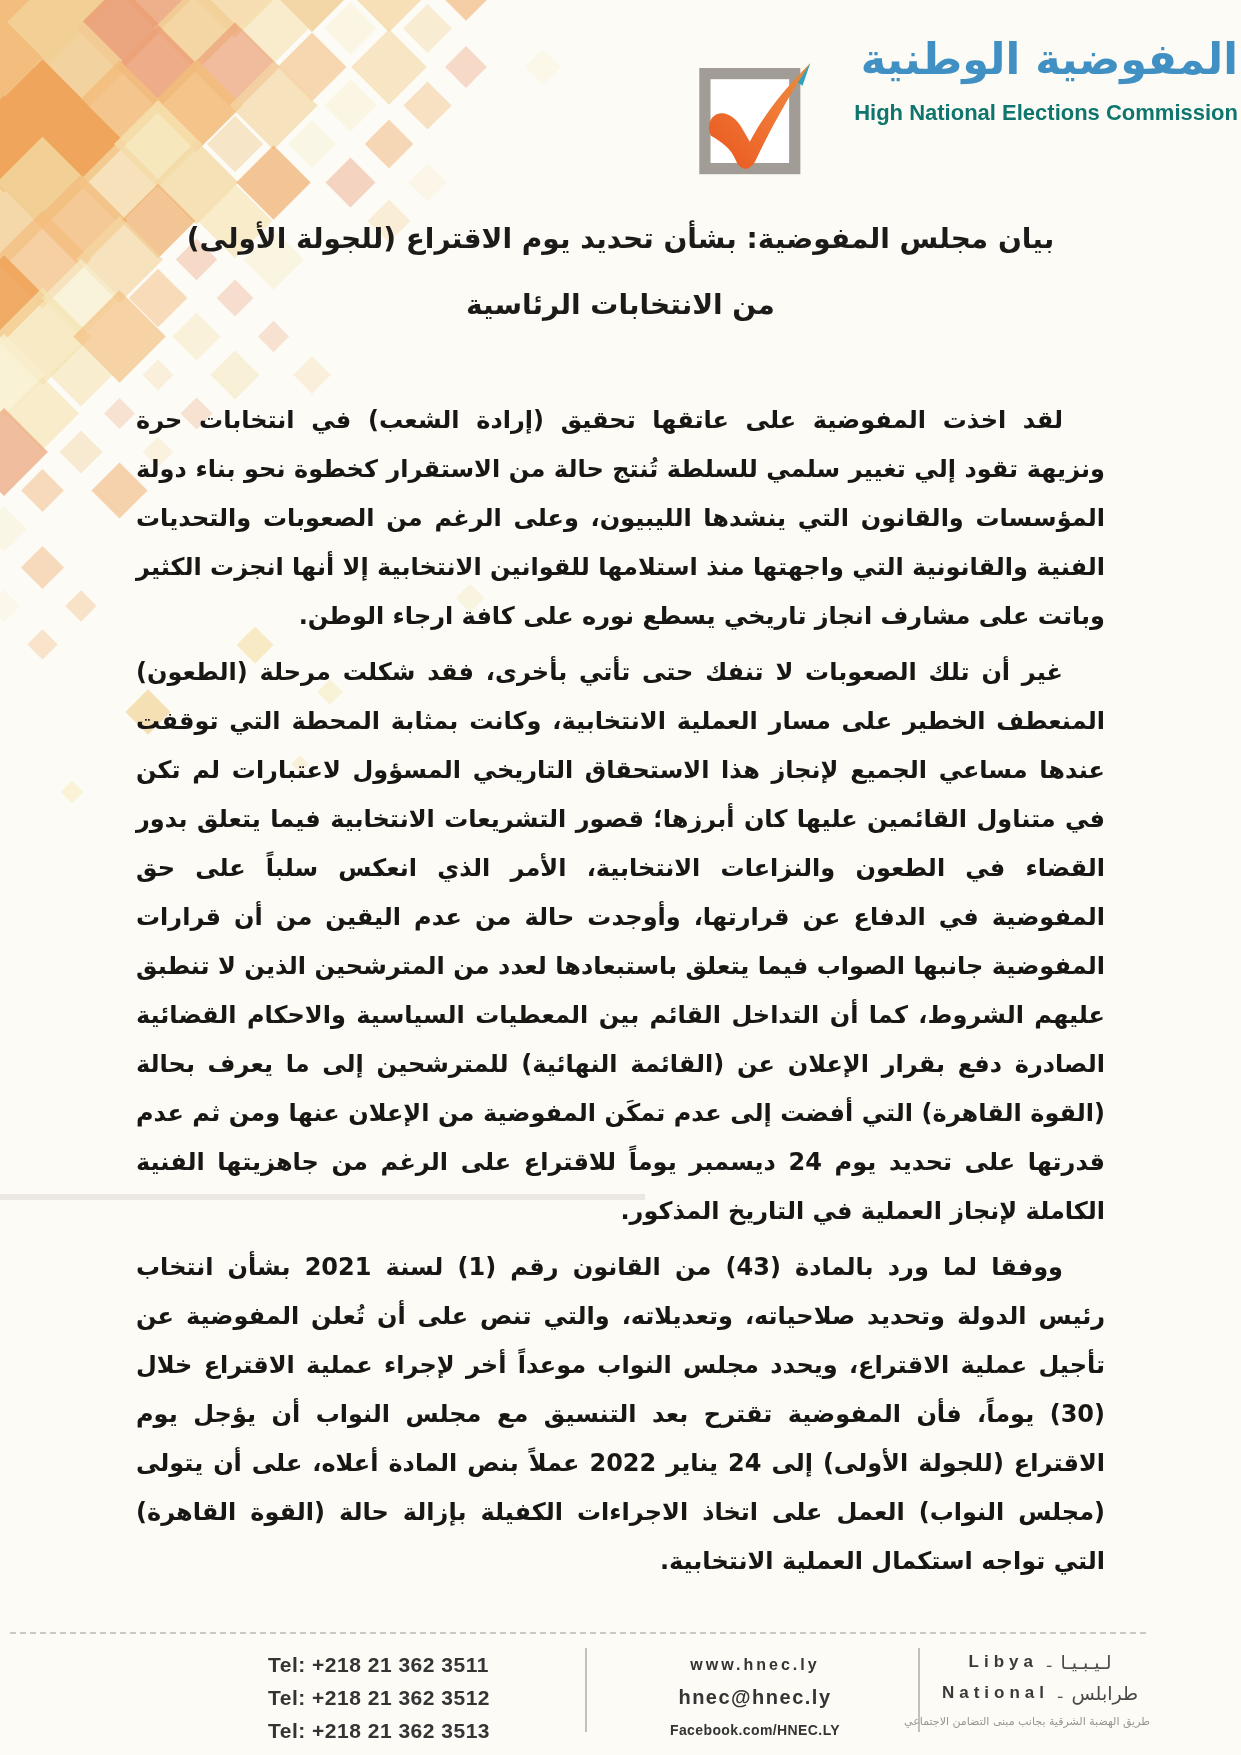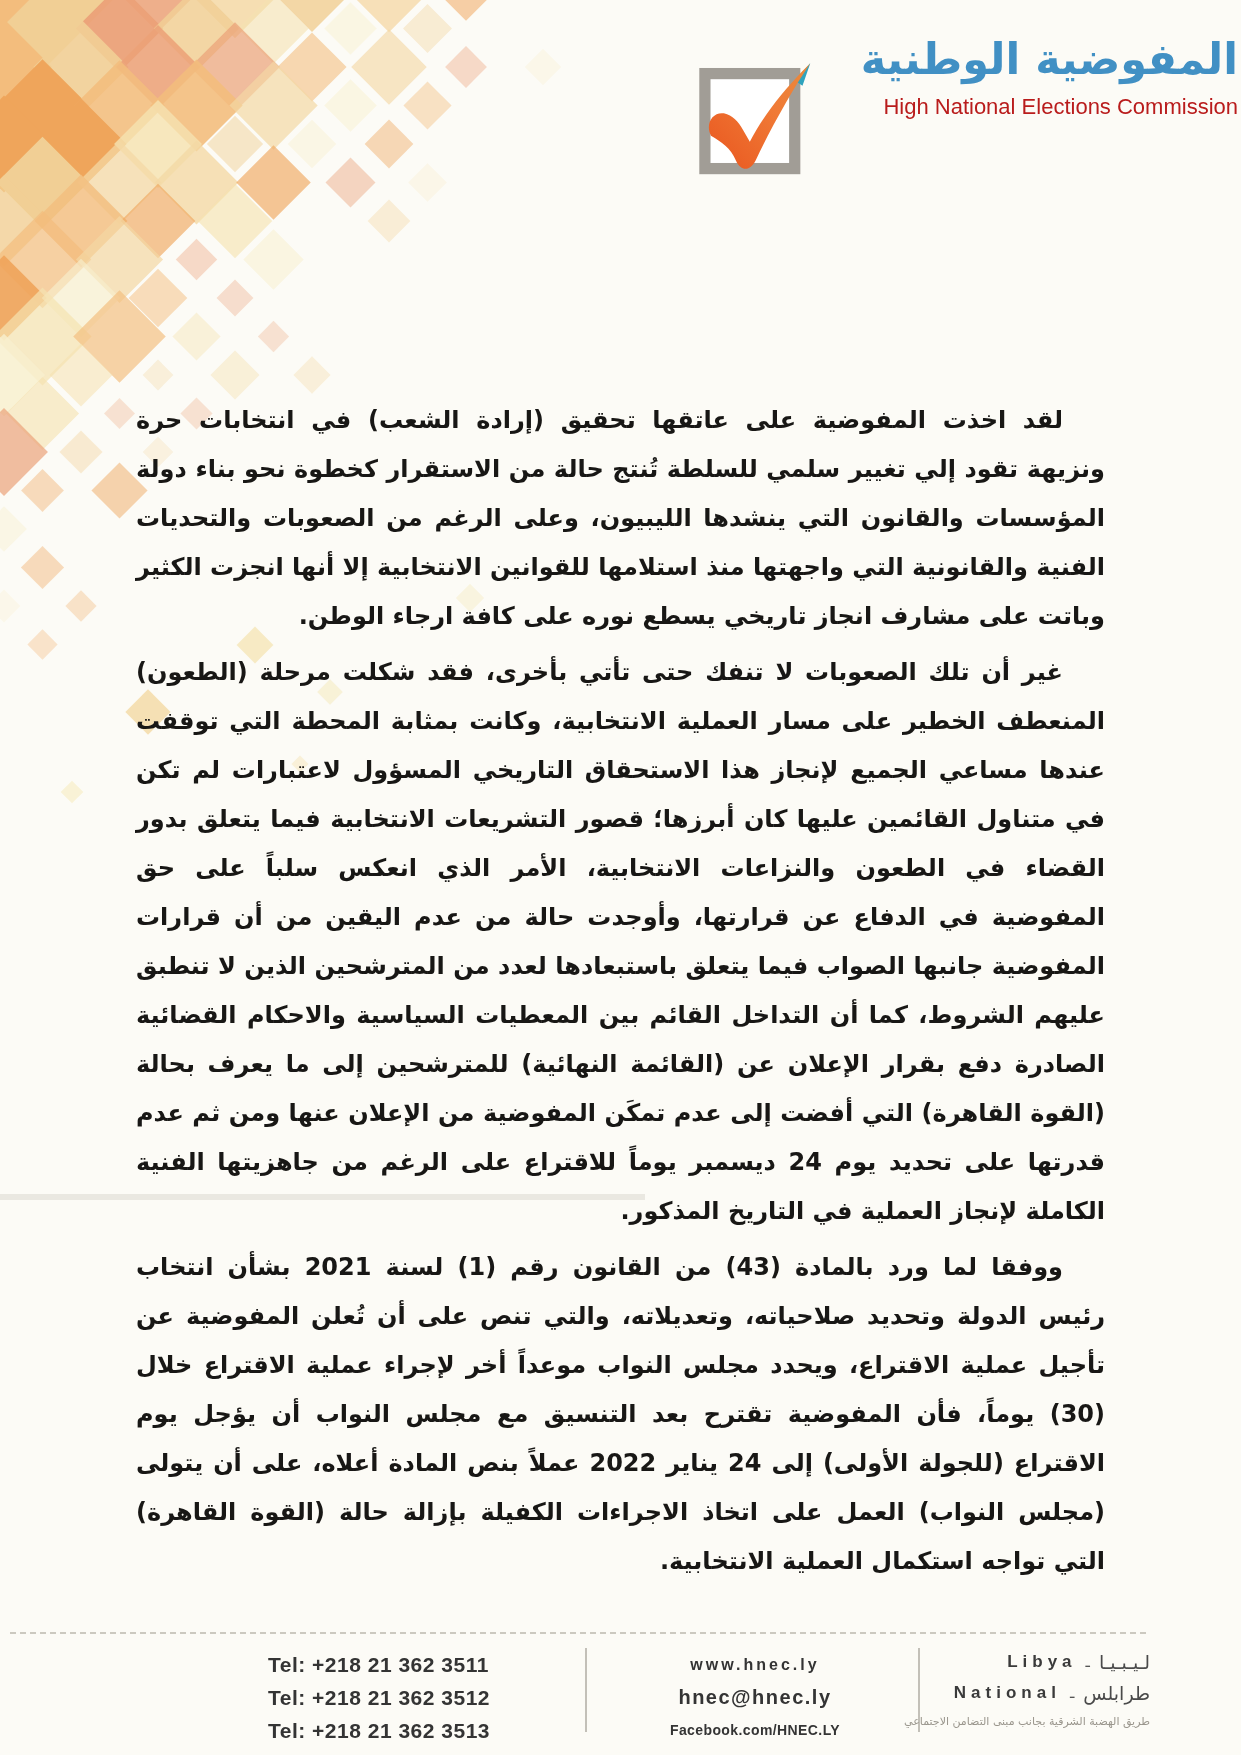--- a/index.html
+++ b/index.html
@@ -16,21 +16,21 @@
   
   .scan-band{position:absolute;top:1194px;left:0;width:645px;height:6px;
     background:#e4e1d9;opacity:.75;z-index:1;}
 
   
   .logo{position:absolute;top:34px;left:698px;width:540px;display:flex;gap:10px;z-index:2;}
   .logo-box{flex:0 0 114px;margin-top:24px;}
   .logo-text{flex:1;text-align:right;}
   .logo-ar{direction:rtl;color:#4190c4;font-weight:bold;font-size:43px;line-height:51px;
     letter-spacing:0;white-space:nowrap;text-align:right;}
-  .logo-en{color:#b91c1c;font-weight:normal;font-size:22px;line-height:26px;margin-top:9px;
+  .logo-en{color:#0f766e;font-weight:bold;font-size:22px;line-height:26px;margin-top:15px;
     font-family:"Liberation Sans",sans-serif;white-space:nowrap;}
 
   
   .title{position:absolute;top:218px;left:0;right:0;text-align:center;z-index:2;
     direction:rtl;color:#1c1b19;font-weight:bold;}
   .title-l1{font-size:28px;line-height:42px;}
   .title-l2{font-size:28px;line-height:42px;margin-top:24px;}
 
   
   .content{position:absolute;top:396px;right:136px;left:136px;z-index:2;
@@ -44,21 +44,21 @@
   .dash-line{position:absolute;top:0;left:10px;right:95px;border-top:2px dashed #ccc9c0;}
   .phones{position:absolute;left:268px;top:16px;font-weight:bold;font-size:21px;line-height:33px;
     letter-spacing:.5px;white-space:nowrap;}
   .vdiv{position:absolute;width:2px;height:84px;background:#c3c0b8;top:16px;}
   .vdiv1{left:585px;} .vdiv2{left:918px;}
   .web{position:absolute;left:600px;top:16px;width:310px;text-align:center;font-weight:bold;}
   .web-site{font-size:16px;line-height:33px;letter-spacing:3px;}
   .web-mail{font-size:20px;line-height:33px;letter-spacing:1.5px;}
   .web-fb{font-size:14px;line-height:33px;letter-spacing:.4px;}
   .loc{position:absolute;left:930px;top:14px;width:220px;text-align:center;}
-  .loc-row{display:flex;justify-content:flex-end;align-items:center;gap:9px;height:31px;}
+  .loc-row{display:flex;justify-content:center;align-items:center;gap:9px;height:31px;}
   .loc-en{font-weight:bold;font-size:17px;letter-spacing:5px;color:#3a3a3a;}
   .loc-dash{color:#555;font-size:15px;}
   .loc-ar{direction:rtl;font-family:"DejaVu Sans",sans-serif;font-size:19px;color:#4a4a4a;}
   .loc-addr{direction:rtl;margin-top:7px;font-size:11px;color:#9a968d;letter-spacing:.3px;
     font-family:"DejaVu Sans",sans-serif;white-space:nowrap;}
 </style>
 </head>
 <body>
 
 <div class="page">
@@ -173,20 +173,24 @@
                C75 68 97 40 121 15 L130 6
                C110 36 87 76 67 118 C61 131 50 132 44 119
                C38 104 27 97 15 90 Z" fill="url(#gCheck)"></path>
     </svg>
     <div class="logo-text">
       <div class="logo-ar">المفوضية الوطنية</div>
       <div class="logo-en">High National Elections Commission</div>
     </div>
   </header>
 
+  <div class="title">
+    <div class="title-l1">بيان مجلس المفوضية: بشأن تحديد يوم الاقتراع (للجولة الأولى)</div>
+    <div class="title-l2">من الانتخابات الرئاسية</div>
+  </div>
 
   <main class="content">
     <p>لقد اخذت المفوضية على عاتقها تحقيق (إرادة الشعب) في انتخابات حرة ونزيهة تقود إلي تغيير سلمي للسلطة تُنتج حالة من الاستقرار كخطوة نحو بناء دولة المؤسسات والقانون التي ينشدها الليبيون، وعلى الرغم من الصعوبات والتحديات الفنية والقانونية التي واجهتها منذ استلامها للقوانين الانتخابية إلا أنها انجزت الكثير وباتت على مشارف انجاز تاريخي يسطع نوره على كافة ارجاء الوطن.</p>
     <p>غير أن تلك الصعوبات لا تنفك حتى تأتي بأخرى، فقد شكلت مرحلة (الطعون) المنعطف الخطير على مسار العملية الانتخابية، وكانت بمثابة المحطة التي توقفت عندها مساعي الجميع لإنجاز هذا الاستحقاق التاريخي المسؤول لاعتبارات لم تكن في متناول القائمين عليها كان أبرزها؛ قصور التشريعات الانتخابية فيما يتعلق بدور القضاء في الطعون والنزاعات الانتخابية، الأمر الذي انعكس سلباً على حق المفوضية في الدفاع عن قرارتها، وأوجدت حالة من عدم اليقين من أن قرارات المفوضية جانبها الصواب فيما يتعلق باستبعادها لعدد من المترشحين الذين لا تنطبق عليهم الشروط، كما أن التداخل القائم بين المعطيات السياسية والاحكام القضائية الصادرة دفع بقرار الإعلان عن (القائمة النهائية) للمترشحين إلى ما يعرف بحالة (القوة القاهرة) التي أفضت إلى عدم تمكَن المفوضية من الإعلان عنها ومن ثم عدم قدرتها على تحديد يوم 24 ديسمبر يوماً للاقتراع على الرغم من جاهزيتها الفنية الكاملة لإنجاز العملية في التاريخ المذكور.</p>
     <p>ووفقا لما ورد بالمادة (43) من القانون رقم (1) لسنة 2021 بشأن انتخاب رئيس الدولة وتحديد صلاحياته، وتعديلاته، والتي تنص على أن تُعلن المفوضية عن تأجيل عملية الاقتراع، ويحدد مجلس النواب موعداً أخر لإجراء عملية الاقتراع خلال (30) يوماً، فأن المفوضية تقترح بعد التنسيق مع مجلس النواب أن يؤجل يوم الاقتراع (للجولة الأولى) إلى 24 يناير 2022 عملاً بنص المادة أعلاه، على أن يتولى (مجلس النواب) العمل على اتخاذ الاجراءات الكفيلة بإزالة حالة (القوة القاهرة) التي تواجه استكمال العملية الانتخابية.</p>
   </main>
 
   <footer>
     <div class="dash-line"></div>
 

